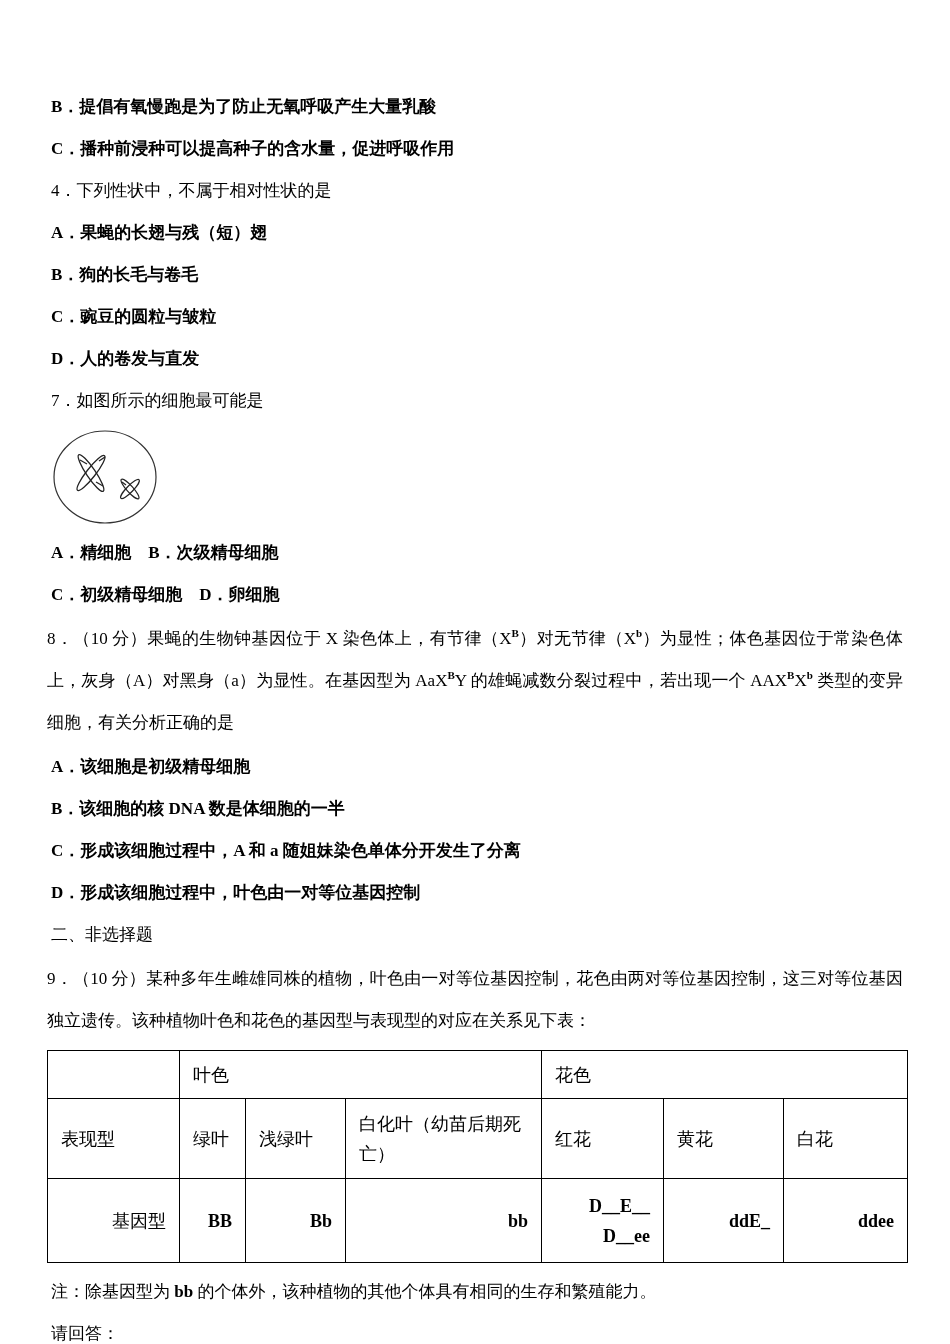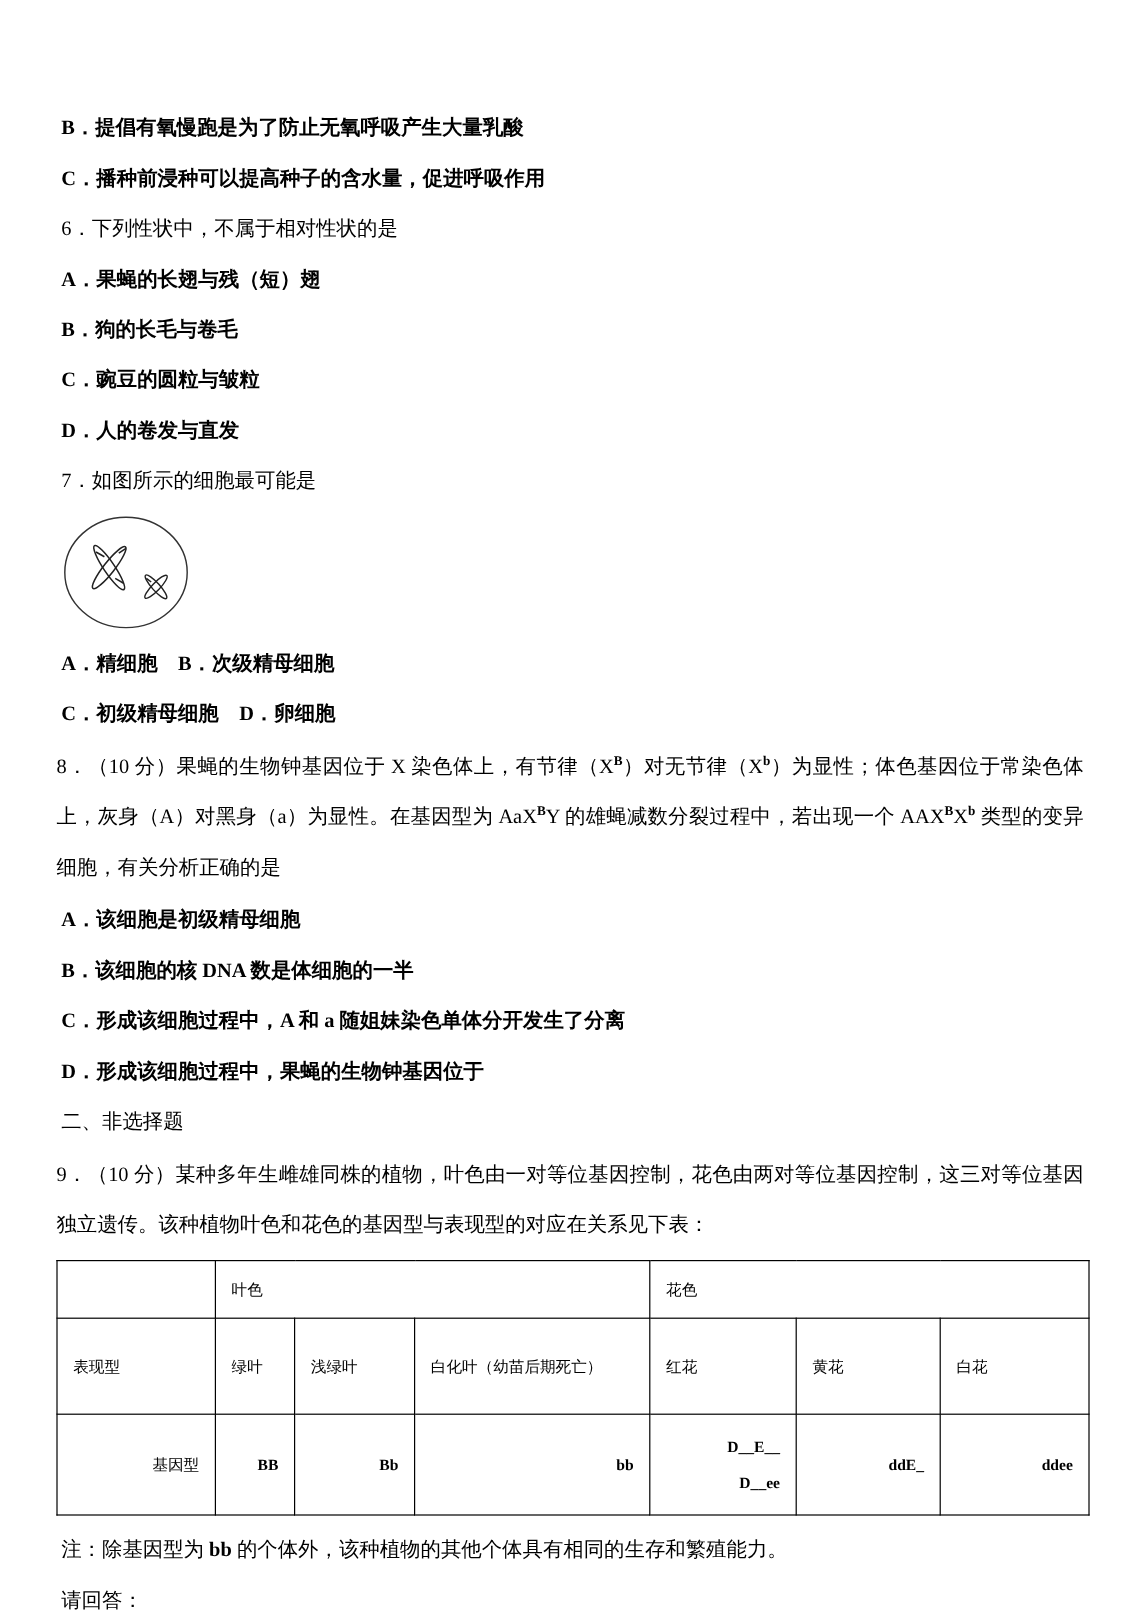--- a/index.html
+++ b/index.html
@@ -32,21 +32,21 @@
     border-collapse: collapse;
     width: 860px;
     margin: 8px 0 10px 0;
     table-layout: fixed;
   }
   table.geno td {
     border: 1px solid #000000;
     padding: 6px 13px;
     vertical-align: middle;
     line-height: 30px;
-    font-size: 13px;
+    font-size: 18px;
     overflow: hidden;
   }
   tr.r1 { height: 48px; }
   tr.r2 { height: 80px; margin-top: 30px; }
   tr.r3 { height: 84px; text-align: right; }
   td.geno-val { font-weight: bold; }
   sup {
     font-size: 11px;
     line-height: 0;
     vertical-align: super;
@@ -55,21 +55,21 @@
   .two-line span { display: block; }
 </style>
 </head>
 <body>
 
 <div class="page">
 
   <p class="line bold">B．提倡有氧慢跑是为了防止无氧呼吸产生大量乳酸</p>
   <p class="line bold">C．播种前浸种可以提高种子的含水量，促进呼吸作用</p>
 
-  <p class="line">6．下列性状中，不属于相对性状的是</p>
+  <p class="line">4．下列性状中，不属于相对性状的是</p>
   <p class="line bold">A．果蝇的长翅与残（短）翅</p>
   <p class="line bold">B．狗的长毛与卷毛</p>
   <p class="line bold">C．豌豆的圆粒与皱粒</p>
   <p class="line bold">D．人的卷发与直发</p>
 
   <p class="line">7．如图所示的细胞最可能是</p>
 
   <div class="diagram-wrap">
     <svg width="112" height="102" viewBox="0 0 112 102">
       <ellipse cx="54" cy="51" rx="51" ry="46" fill="none" stroke="#333333" stroke-width="1.2"></ellipse>
@@ -99,21 +99,21 @@
   </div>
 
   <p class="line bold">A．精细胞    B．次级精母细胞</p>
   <p class="line bold">C．初级精母细胞    D．卵细胞</p>
 
   <p class="para"><span>8．（10 分）果蝇的生物钟基因位于 X 染色体上，有节律（X</span><sup>B</sup><span>）对无节律（X</span><sup>b</sup><span>）为显性；体色基因位于常染色体上，灰身（A）对黑身（a）为显性。在基因型为 AaX</span><sup>B</sup><span>Y 的雄蝇减数分裂过程中，若出现一个 AAX</span><sup>B</sup><span>X</span><sup>b</sup><span> 类型的变异细胞，有关分析正确的是</span></p>
 
   <p class="line bold">A．该细胞是初级精母细胞</p>
   <p class="line bold">B．该细胞的核 DNA 数是体细胞的一半</p>
   <p class="line bold">C．形成该细胞过程中，A 和 a 随姐妹染色单体分开发生了分离</p>
-  <p class="line bold">D．形成该细胞过程中，果蝇的生物钟基因位于</p>
+  <p class="line bold">D．形成该细胞过程中，叶色由一对等位基因控制</p>
 
   <p class="line">二、非选择题</p>
 
   <p class="para">9．（10 分）某种多年生雌雄同株的植物，叶色由一对等位基因控制，花色由两对等位基因控制，这三对等位基因独立遗传。该种植物叶色和花色的基因型与表现型的对应在关系见下表：</p>
 
   <table class="geno">
     <colgroup>
       <col style="width:132px">
         <col style="width:66px">
         <col style="width:100px">

